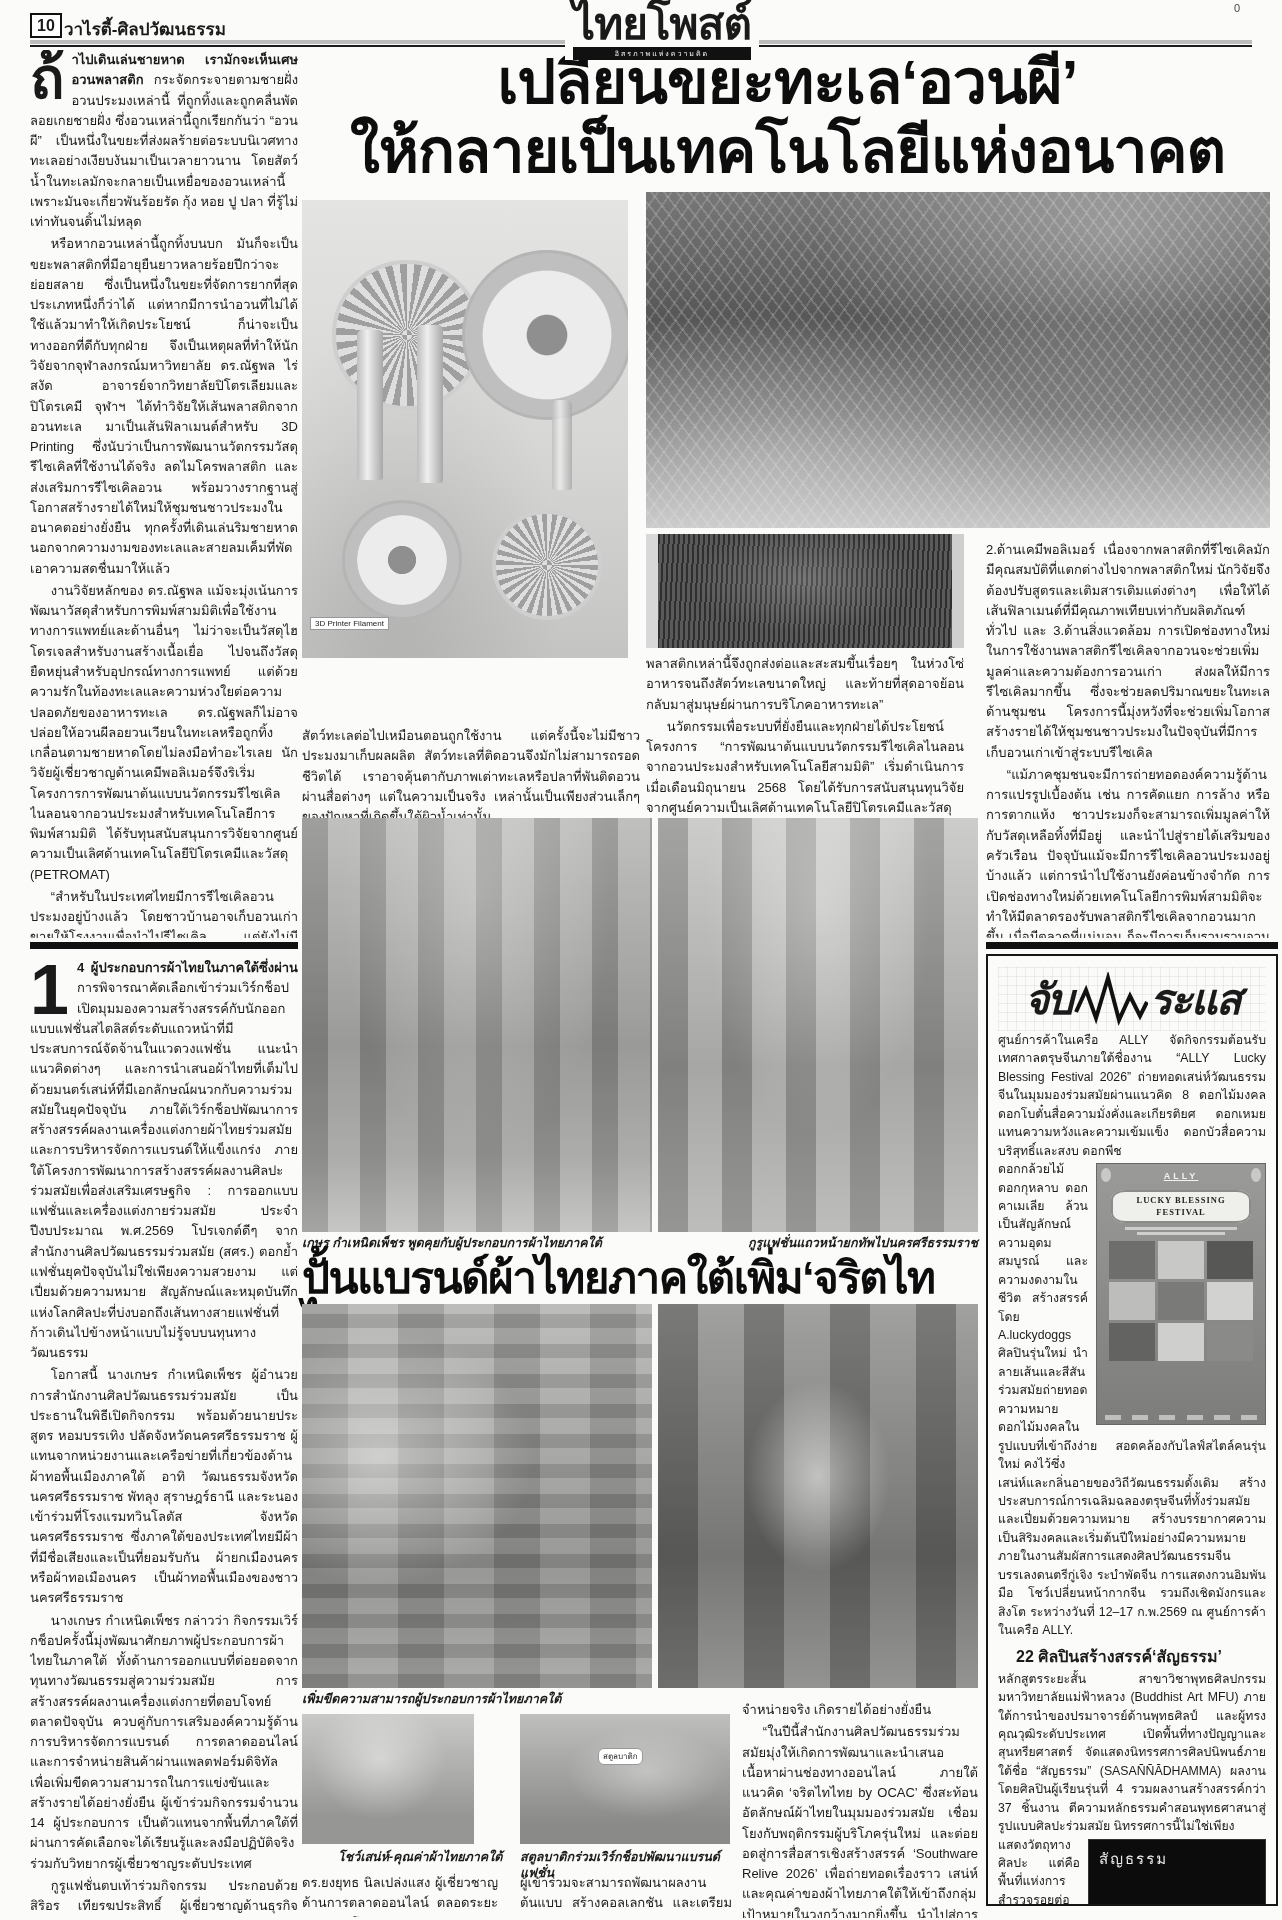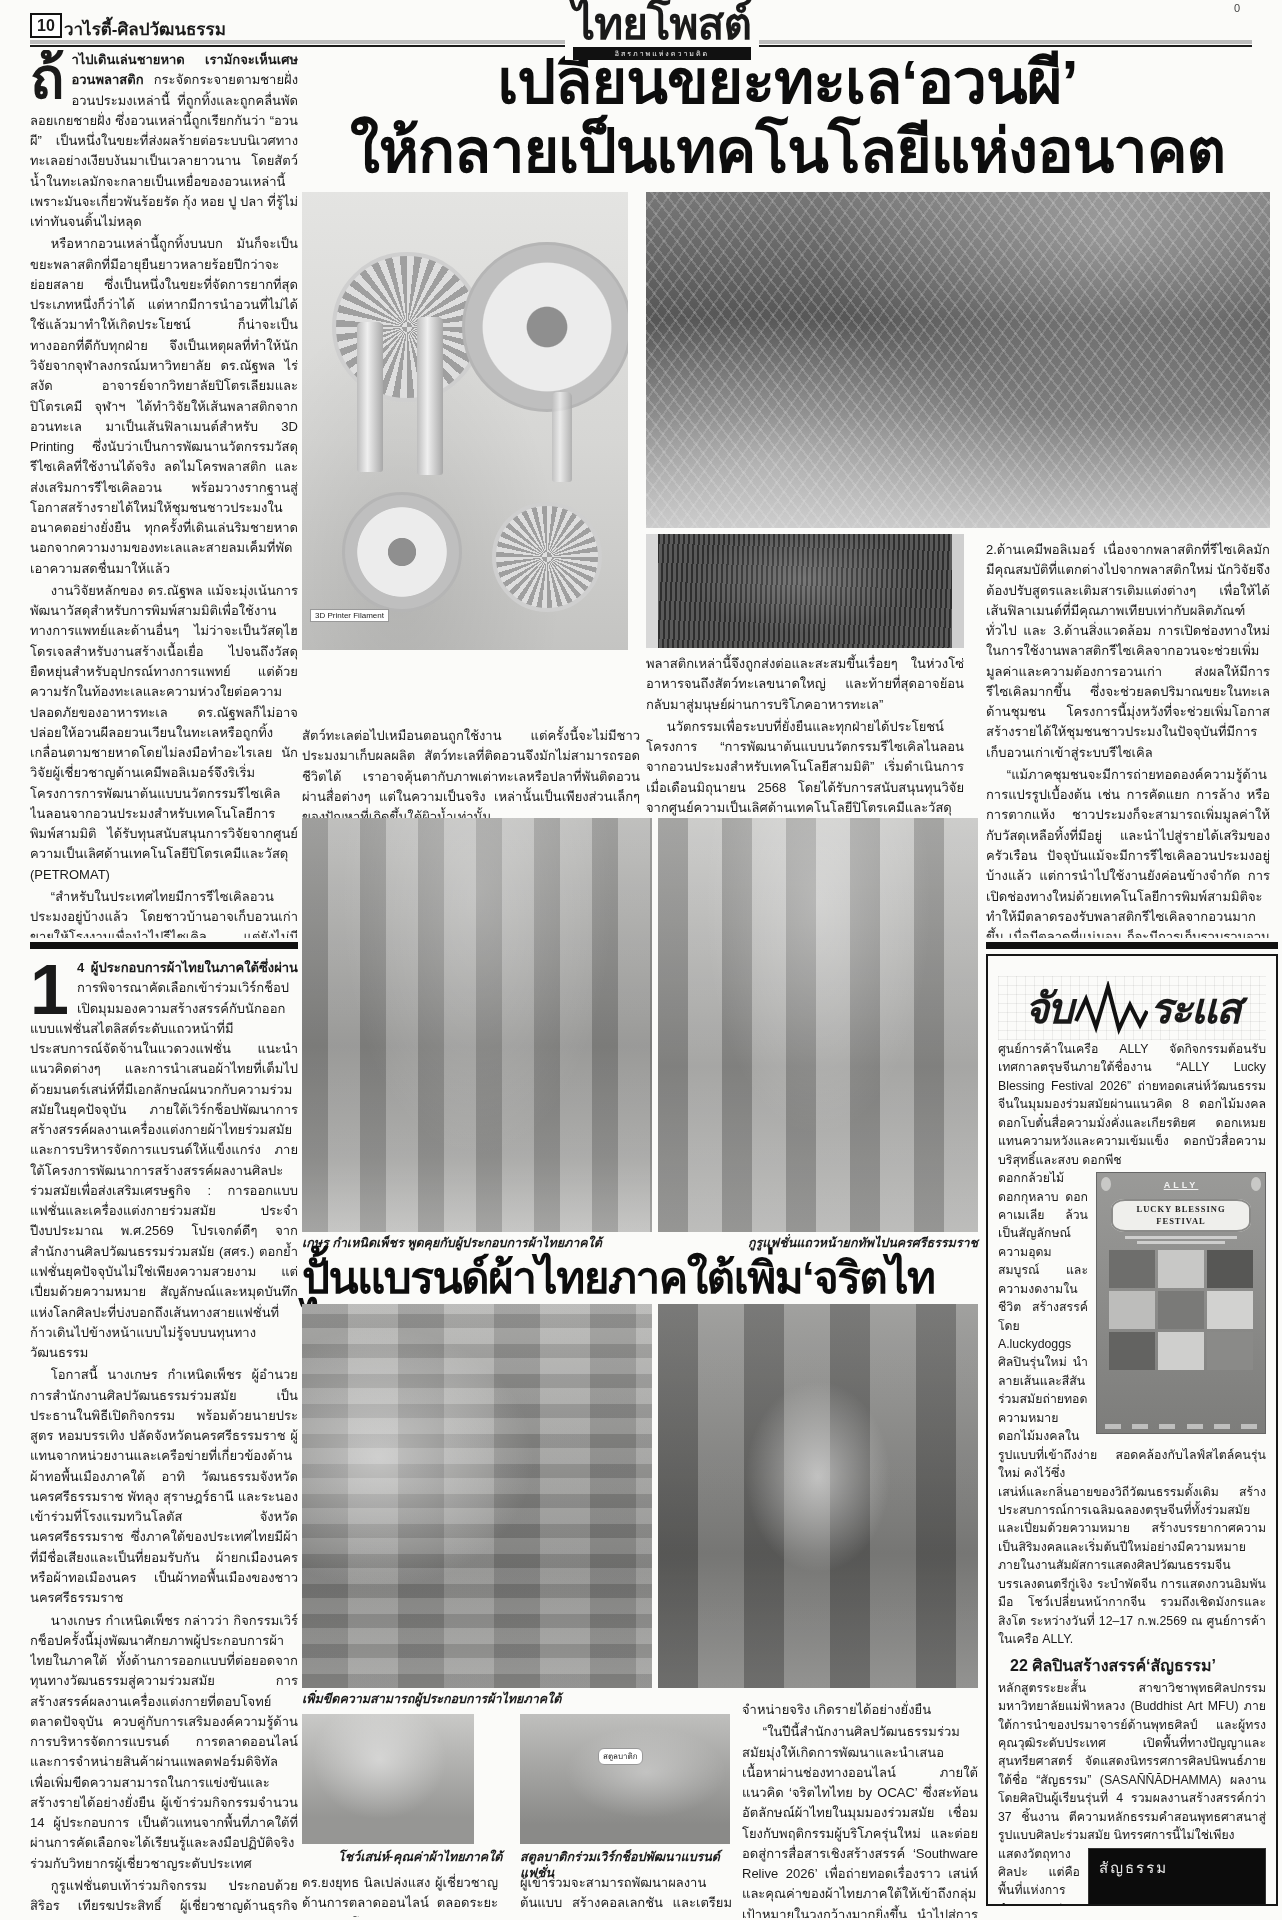--- a/index.html
+++ b/index.html
@@ -96,28 +96,28 @@
   }
   .caption { font-size:12.5px; font-weight:700; font-style:italic; line-height:1.25; }
 
   
   .variety { position:relative; }
   .variety-word { font-family:"Liberation Serif", serif; font-style:italic; font-weight:900; font-size:54px; letter-spacing:-4px; line-height:.9; transform:scaleY(1.05); display:inline-block; }
   .variety-thai { position:absolute; top:0; right:6px; font-weight:800; font-size:15px; }
   .variety-bar { height:7px; background:#111; margin-top:2px; transform:skewX(-28deg); width:96%; }
 
   
-  .trendbox { border:2px solid #161616; background:#fbfbf9; padding:20px 10px; overflow:hidden; }
+  .trendbox { border:2px solid #161616; background:#fbfbf9; padding:11px 10px; overflow:hidden; }
   .trend-logo { position:relative; height:64px; display:flex; align-items:center; justify-content:center; gap:2px;
     background:
       repeating-linear-gradient(0deg, rgba(0,0,0,.06) 0 1px, transparent 1px 9px),
       repeating-linear-gradient(90deg, rgba(0,0,0,.06) 0 1px, transparent 1px 9px); }
   .trend-logo span { font-size:42px; font-weight:900; font-style:italic; letter-spacing:-2px; }
   .trend-head { font-size:16px; font-weight:800; margin:7px 0 3px; line-height:1.2; }
-  .trend-sub { font-size:16px; font-weight:800; margin:8px 12px 3px; line-height:1.2; }
+  .trend-sub { font-size:16px; font-weight:800; margin:8px 18px 3px; line-height:1.2; }
   .trend-text { font-size:12.3px; line-height:1.5; text-align:justify; }
 
   .poster-ally { float:right; width:170px; height:262px; margin:3px 0 4px 8px; background:linear-gradient(180deg,#9a9a98,#7d7d7b); border:1px solid #666; padding:6px; text-align:center; position:relative; }
   .poster-ally .brand { color:#f2f2f2; font-size:9px; letter-spacing:3px; font-weight:700;text-decoration:underline; }
   .poster-ally .banner { background:#efefec; border-radius:14px/10px; margin:6px 8px 4px; padding:4px 2px; font-family:"Liberation Serif", serif; font-size:8.5px; font-weight:700; letter-spacing:1px; color:#222; box-shadow:0 0 0 2px #8b8b89 inset; }
   .poster-ally .bar { height:3px; background:rgba(255,255,255,.55); margin:2px 22px; }
   .poster-ally .grid { display:grid; grid-template-columns:repeat(3,1fr); gap:3px; margin:6px 6px 4px; }
   .poster-ally .grid i { display:block; height:38px; }
   .poster-ally .sponsors { position:absolute; bottom:4px; left:8px; right:8px; display:flex; justify-content:space-between; }
   .poster-ally .sponsors i { width:16px; height:5px; background:rgba(255,255,255,.5); }
@@ -153,21 +153,21 @@
     <p>
       <span class="dropcap">ถ้</span><span class="lead-bold">าไปเดินเล่นชายหาด เรามักจะเห็นเศษอวนพลาสติก</span>
       <span>กระจัดกระจายตามชายฝั่ง อวนประมงเหล่านี้ ที่ถูกทิ้งและถูกคลื่นพัดลอยเกยชายฝั่ง ซึ่งอวนเหล่านี้ถูกเรียกกันว่า “อวนผี” เป็นหนึ่งในขยะที่ส่งผลร้ายต่อระบบนิเวศทางทะเลอย่างเงียบงันมาเป็นเวลายาวนาน โดยสัตว์น้ำในทะเลมักจะกลายเป็นเหยื่อของอวนเหล่านี้ เพราะมันจะเกี่ยวพันร้อยรัด กุ้ง หอย ปู ปลา ที่รู้ไม่เท่าทันจนดิ้นไม่หลุด</span>
     </p>
     <p>หรือหากอวนเหล่านี้ถูกทิ้งบนบก มันก็จะเป็นขยะพลาสติกที่มีอายุยืนยาวหลายร้อยปีกว่าจะย่อยสลาย ซึ่งเป็นหนึ่งในขยะที่จัดการยากที่สุดประเภทหนึ่งก็ว่าได้ แต่หากมีการนำอวนที่ไม่ได้ใช้แล้วมาทำให้เกิดประโยชน์ ก็น่าจะเป็นทางออกที่ดีกับทุกฝ่าย จึงเป็นเหตุผลที่ทำให้นักวิจัยจากจุฬาลงกรณ์มหาวิทยาลัย ดร.ณัฐพล ไร่สงัด อาจารย์จากวิทยาลัยปิโตรเลียมและปิโตรเคมี จุฬาฯ ได้ทำวิจัยให้เส้นพลาสติกจากอวนทะเล มาเป็นเส้นฟิลาเมนต์สำหรับ 3D Printing ซึ่งนับว่าเป็นการพัฒนานวัตกรรมวัสดุรีไซเคิลที่ใช้งานได้จริง ลดไมโครพลาสติก และส่งเสริมการรีไซเคิลอวน พร้อมวางรากฐานสู่โอกาสสร้างรายได้ใหม่ให้ชุมชนชาวประมงในอนาคตอย่างยั่งยืน ทุกครั้งที่เดินเล่นริมชายหาด นอกจากความงามของทะเลและสายลมเค็มที่พัดเอาความสดชื่นมาให้แล้ว</p>
     <p>งานวิจัยหลักของ ดร.ณัฐพล แม้จะมุ่งเน้นการพัฒนาวัสดุสำหรับการพิมพ์สามมิติเพื่อใช้งานทางการแพทย์และด้านอื่นๆ ไม่ว่าจะเป็นวัสดุไฮโดรเจลสำหรับงานสร้างเนื้อเยื่อ ไปจนถึงวัสดุยืดหยุ่นสำหรับอุปกรณ์ทางการแพทย์ แต่ด้วยความรักในท้องทะเลและความห่วงใยต่อความปลอดภัยของอาหารทะเล ดร.ณัฐพลก็ไม่อาจปล่อยให้อวนผีลอยวนเวียนในทะเลหรือถูกทิ้งเกลื่อนตามชายหาดโดยไม่ลงมือทำอะไรเลย นักวิจัยผู้เชี่ยวชาญด้านเคมีพอลิเมอร์จึงริเริ่มโครงการการพัฒนาต้นแบบนวัตกรรมรีไซเคิลไนลอนจากอวนประมงสำหรับเทคโนโลยีการพิมพ์สามมิติ ได้รับทุนสนับสนุนการวิจัยจากศูนย์ความเป็นเลิศด้านเทคโนโลยีปิโตรเคมีและวัสดุ (PETROMAT)</p>
     <p>“สำหรับในประเทศไทยมีการรีไซเคิลอวนประมงอยู่บ้างแล้ว โดยชาวบ้านอาจเก็บอวนเก่าขายให้โรงงานเพื่อนำไปรีไซเคิล แต่ยังไม่มีการนำพลาสติกไนลอนจากอวนเหล่านี้มาใช้ในเทคโนโลยีขั้นสูงอย่างการพิมพ์สามมิติ” ดร.ณัฐพลกล่าวถึงโอกาสในการพัฒนานวัตกรรม “อวนผี” ภัยร้ายแห่งท้องทะเล</p>
 
   </div>
 
-  <div class="photo photo-light" style="left:302px; top:192px; width:326px; height:458px;">
+  <div class="photo photo-light" style="left:302px; top:200px; width:326px; height:458px;">
     <div class="spool-open" style="left:30px; top:60px; width:150px; height:150px;"></div>
     <div class="spool" style="left:160px; top:50px; width:170px; height:170px;"></div>
     <div class="tube" style="left:55px; top:130px; width:26px; height:150px;"></div>
     <div class="tube" style="left:115px; top:125px; width:26px; height:158px;"></div>
     <div class="tube" style="left:250px; top:200px; width:20px; height:90px; opacity:.8;"></div>
     <div class="spool" style="left:40px; top:300px; width:120px; height:120px;"></div>
     <div class="spool-open" style="left:190px; top:310px; width:110px; height:110px;"></div>
     <div class="photo-label" style="left:8px; bottom:28px;">3D Printer Filament</div>
   </div>
   <div class="photo photo-sea" style="left:646px; top:192px; width:624px; height:336px;"></div>

